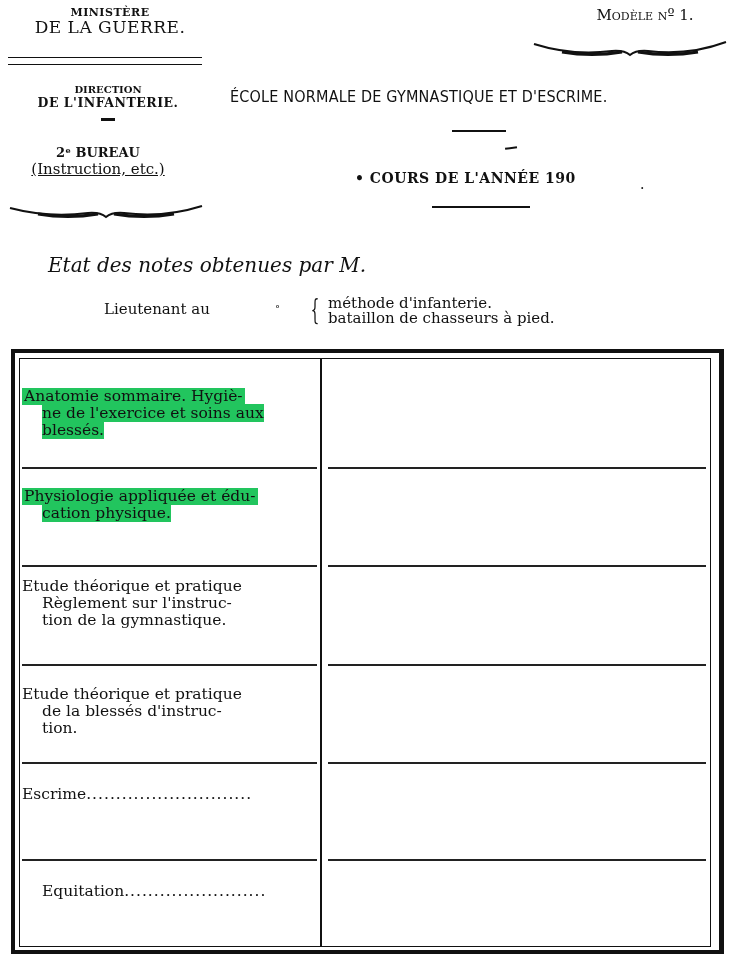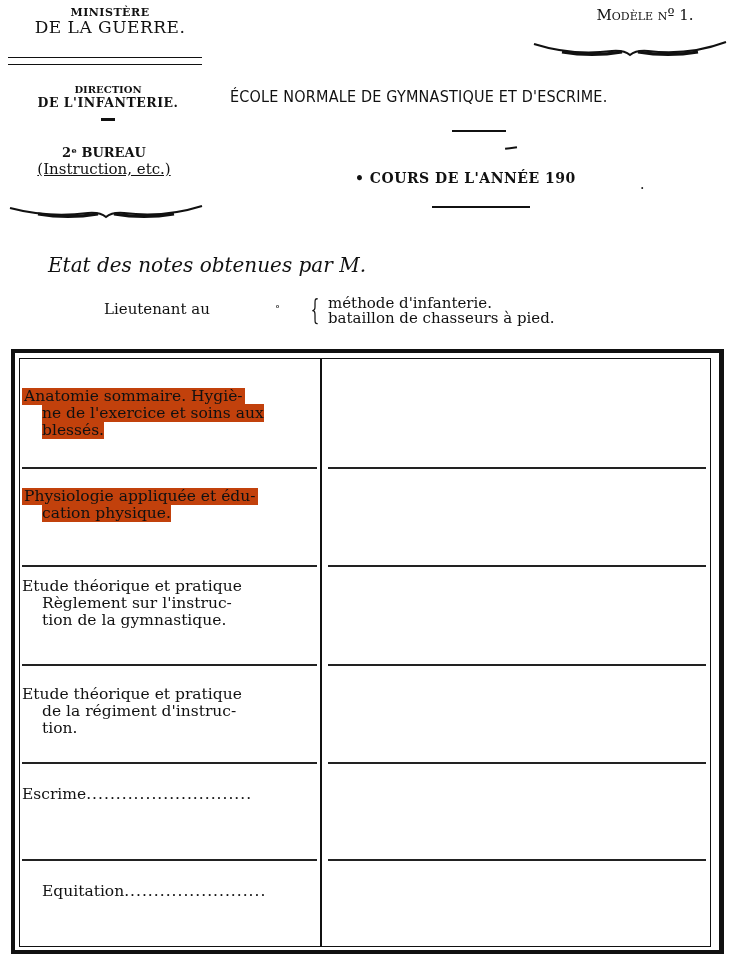--- a/index.html
+++ b/index.html
@@ -8,41 +8,41 @@
   .center { text-align: center; }
   .sc { font-variant: small-caps; }
   .ministere { left: 20px; top: 6px; width: 180px; }
   .ministere .small { font-size: 11px; font-weight: bold; letter-spacing: 0.5px; }
   .ministere .big { font-size: 17px; letter-spacing: 0.5px; margin-top: -2px; }
   .dbl-rule { left: 8px; top: 57px; width: 194px; height: 6px; border-top: 1.5px solid #111; border-bottom: 1.5px solid #111; }
   .direction { left: 10px; top: 84px; width: 196px; }
   .direction .small { font-size: 10px; font-weight: bold; }
   .direction .big { font-size: 12.5px; font-weight: bold; letter-spacing: 0.5px; }
   .dash { width: 14px; height: 3px; background: #111; margin: 8px auto 6px auto; }
-  .bureau { left: 6px; top: 145px; width: 196px; }
+  .bureau { left: 0; top: 145px; width: 196px; }
   .bureau .l1 { font-size: 13px; font-weight: bold; }
   .bureau .l2 { font-size: 15px; text-decoration: underline; }
   .brace { position: absolute; }
   .modele { left: 560px; top: 6px; width: 170px; font-size: 15px; }
   .ecole { left: 230px; top: 88px; width: 505px; font-family: "DejaVu Sans", "Liberation Sans", sans-serif; font-size: 15.5px; letter-spacing: 0.2px; transform: scaleX(0.93); transform-origin: left top; white-space: nowrap; }
   .rule { background: #111; }
   .cours { left: 355px; top: 170px; font-size: 14px; font-weight: bold; letter-spacing: 0.5px; }
   .etat { left: 48px; top: 253px; font-size: 20px; font-style: italic; }
   .lieut { left: 104px; top: 300px; font-size: 15px; }
   .regt { left: 328px; top: 296px; font-size: 15px; line-height: 15px; }
   .lbrace { left: 306px; top: 296px; font-size: 28px; line-height: 28px; transform: scaleX(0.5); }
   .degree { left: 275px; top: 303px; font-size: 10px; }
   .table-outer { left: 11px; top: 349px; width: 713px; height: 605px; border: 4px solid #111; border-right-width: 5px; box-sizing: border-box; }
   .table-inner { left: 19px; top: 358px; width: 692px; height: 589px; border: 1.5px solid #111; box-sizing: border-box; }
   .col-div { left: 320px; top: 359px; width: 2px; height: 588px; background: #111; }
   .row-rule { height: 2px; background: #222; }
   .subject { left: 22px; width: 296px; font-size: 15.5px; line-height: 17px; }
   .subject .line { display: block; white-space: nowrap; }
   .subject .ind { padding-left: 20px; }
-  .hl { background: #c2410c; }
+  .hl { background: #22c55e; }
   .dots { letter-spacing: 1px; }
 </style>
 </head>
 <body>
 
 <div class="abs ministere center">
   <div class="small">MINISTÈRE</div>
   <div class="big">DE LA GUERRE.</div>
 </div>
 <div class="abs dbl-rule"></div>
@@ -118,21 +118,21 @@
 
 <div class="abs subject" style="top:578px;">
   <span class="line">Etude théorique et pratique</span>
   <span class="line ind">Règlement sur l'instruc-</span>
   <span class="line ind">tion de la gymnastique.</span>
 </div>
 <div class="abs" style="left:330px; top:569px; width:376px; height:93px;"></div>
 
 <div class="abs subject" style="top:686px;">
   <span class="line">Etude théorique et pratique</span>
-  <span class="line ind">de la régiment d'instruc-</span>
+  <span class="line ind">de la blessés d'instruc-</span>
   <span class="line ind">tion.</span>
 </div>
 <div class="abs" style="left:330px; top:668px; width:376px; height:92px;"></div>
 
 <div class="abs subject" style="top:786px;">
   <span class="line"><span>Escrime</span><span class="dots">............................</span></span>
 </div>
 <div class="abs" style="left:330px; top:766px; width:376px; height:91px;"></div>
 
 <div class="abs subject" style="top:883px;margin-left:20px;">

